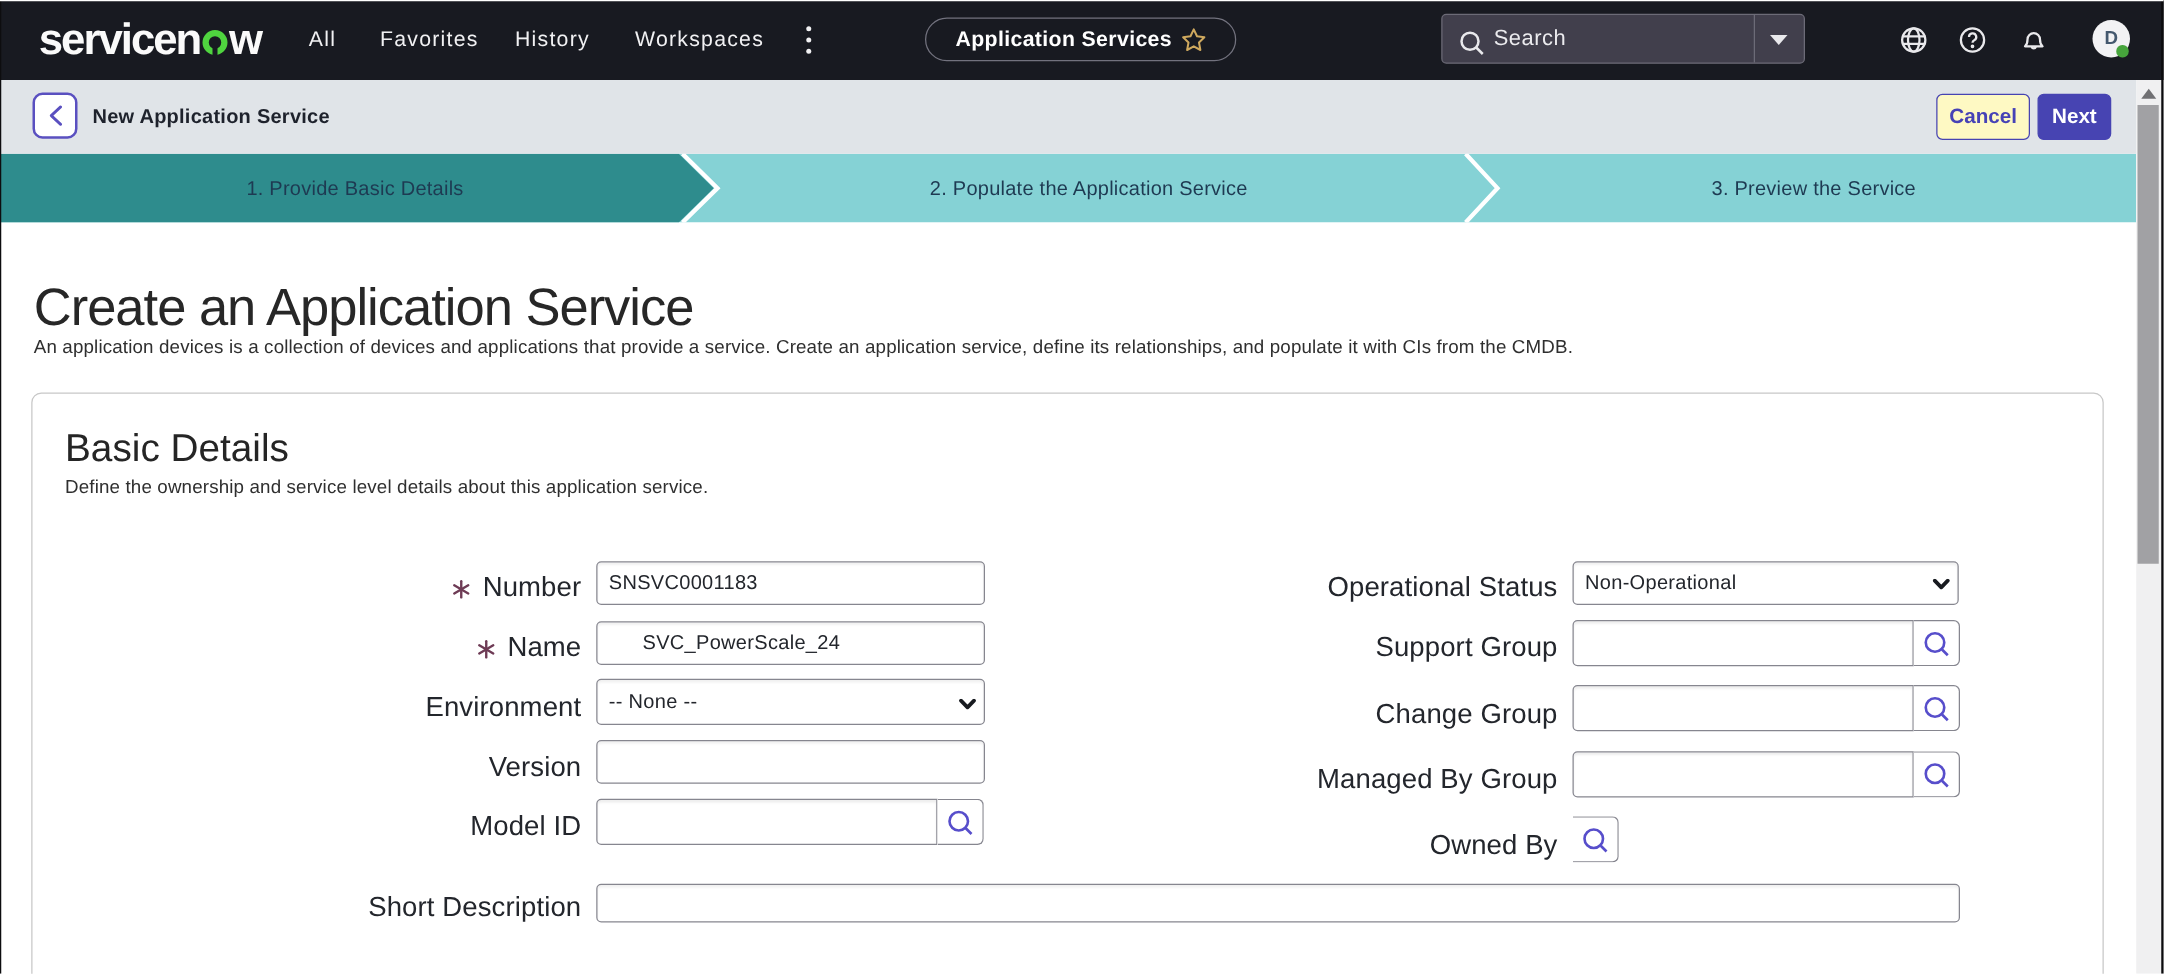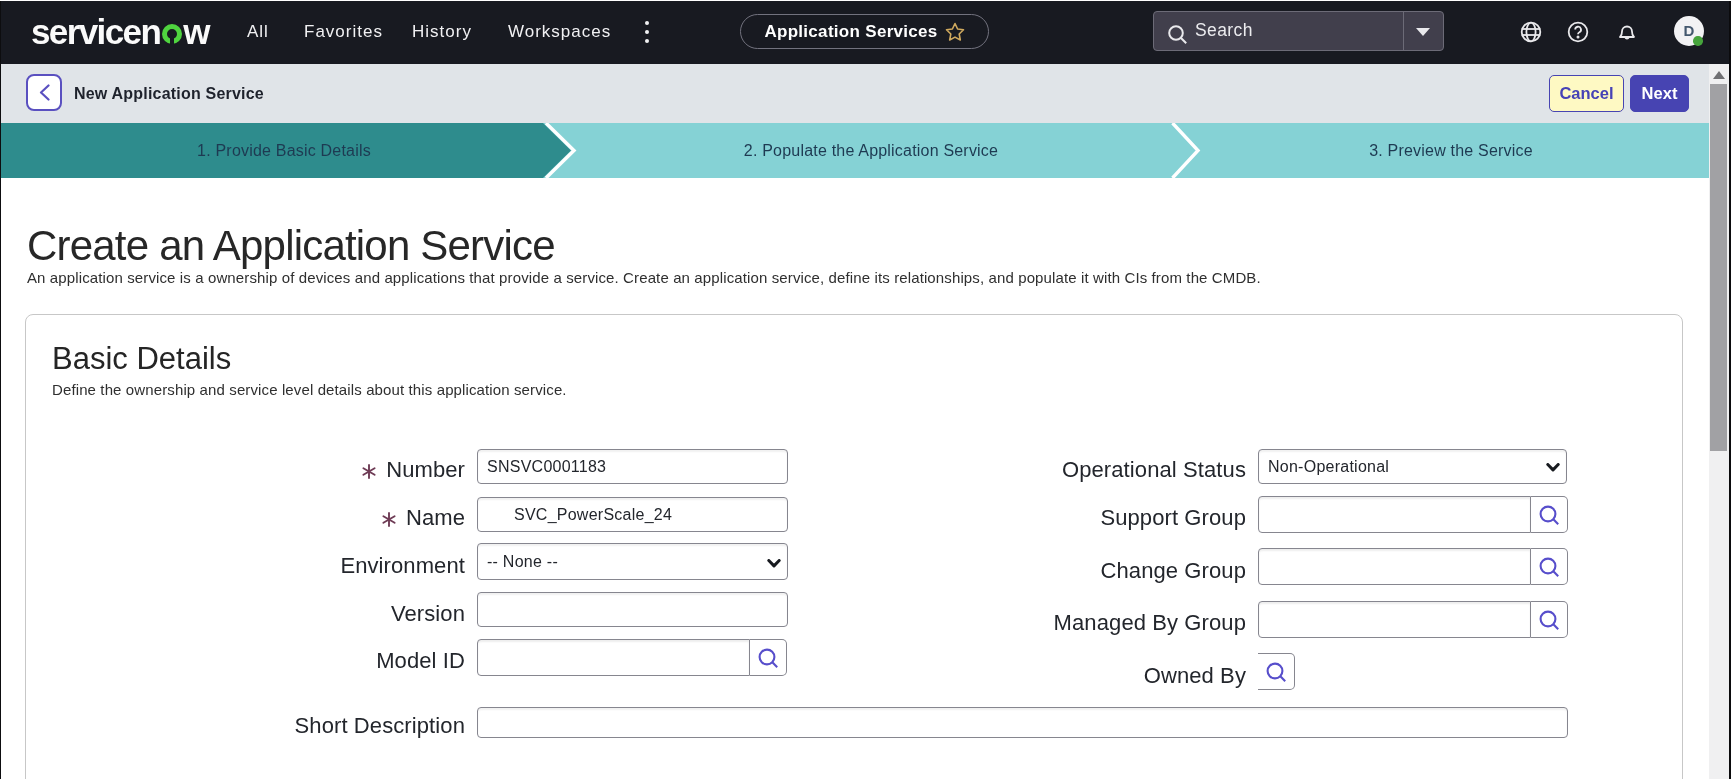--- a/index.html
+++ b/index.html
@@ -117,21 +117,21 @@
   <rect x="0" y="0" width="1709" height="55" fill="#85d2d5"></rect>
   <path d="M0 0 L543 0 L571 27.5 L543 55 L0 55 Z" fill="#2e8c8d"></path>
   <path d="M546 0 L574 27.5 L546 55" fill="none" stroke="#ffffff" stroke-width="3.4"></path>
   <path d="M1172.5 0 L1198 27.5 L1172.5 55" fill="none" stroke="#ffffff" stroke-width="3.4"></path>
   <text x="284" y="33" font-size="16" letter-spacing="0.2" fill="#1e3a52" text-anchor="middle" font-family="Liberation Sans, sans-serif">1. Provide Basic Details</text>
   <text x="871" y="33" font-size="16" letter-spacing="0.2" fill="#1e3a52" text-anchor="middle" font-family="Liberation Sans, sans-serif">2. Populate the Application Service</text>
   <text x="1451" y="33" font-size="16" letter-spacing="0.2" fill="#1e3a52" text-anchor="middle" font-family="Liberation Sans, sans-serif">3. Preview the Service</text>
 </svg>
 
 <div id="h1">Create an Application Service</div>
-<div id="subtitle">An application service is a ownership of devices and applications that provide a service. Create an application service, define its relationships, and populate it with CIs from the CMDB.</div>
+<div id="subtitle">An application devices is a collection of devices and applications that provide a service. Create an application service, define its relationships, and populate it with CIs from the CMDB.</div>
 
 <div id="card"></div>
 <div id="bdtitle">Basic Details</div>
 <div id="bddesc">Define the ownership and service level details about this application service.</div>
 
 <div class="lbl" style="left:200px; top:457px;"><svg class="req" width="14" height="15" viewBox="0 0 14 15">
       <g stroke="#6e3b55" stroke-width="1.9" stroke-linecap="round">
         <line x1="7" y1="1" x2="7" y2="14"></line>
         <line x1="1.4" y1="4.2" x2="12.6" y2="10.8"></line>
         <line x1="12.6" y1="4.2" x2="1.4" y2="10.8"></line>

